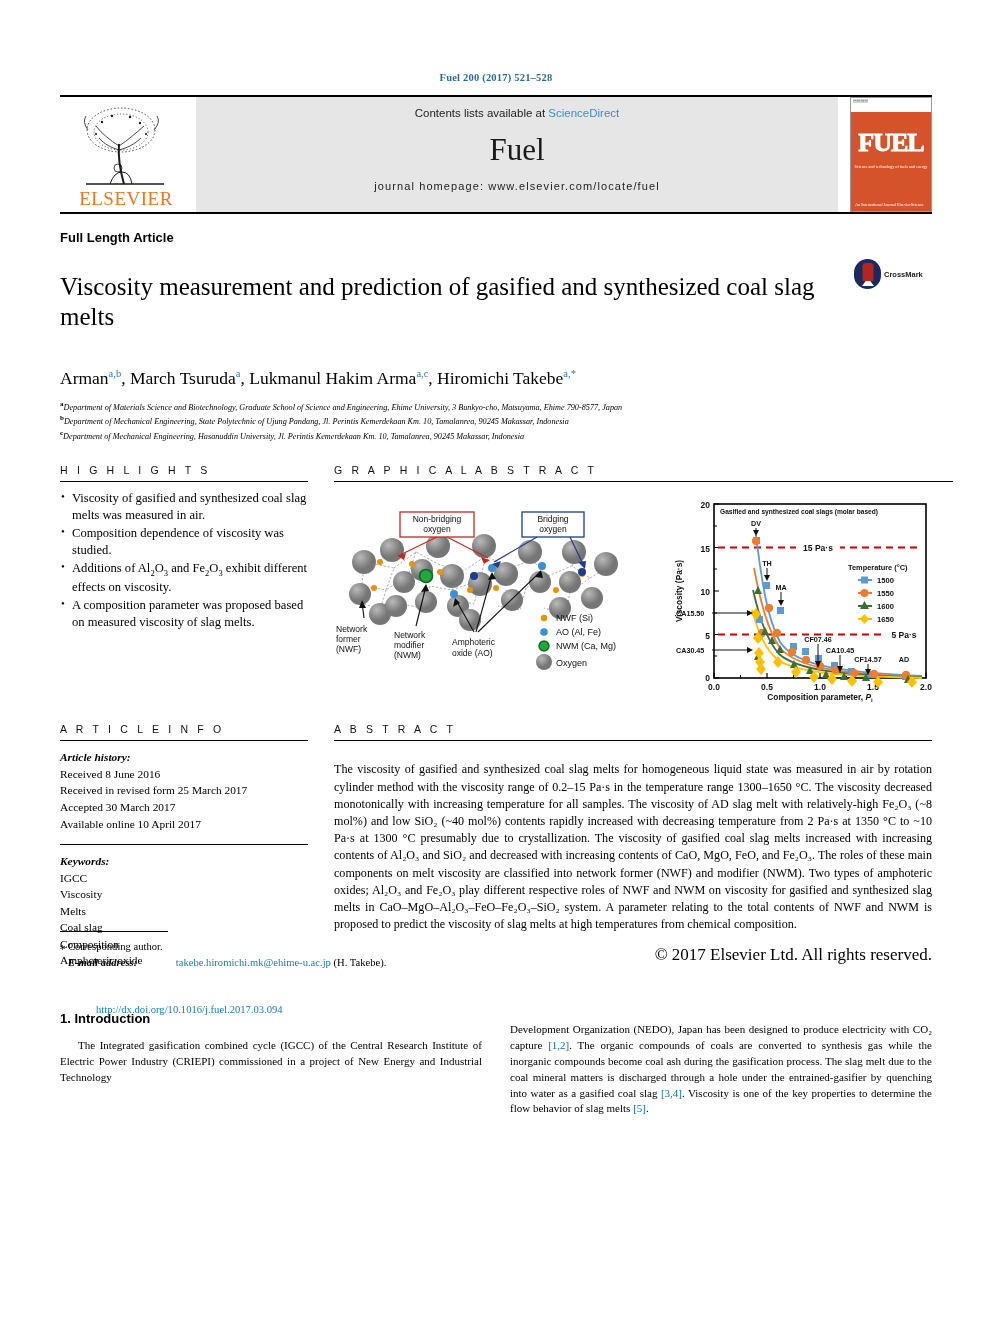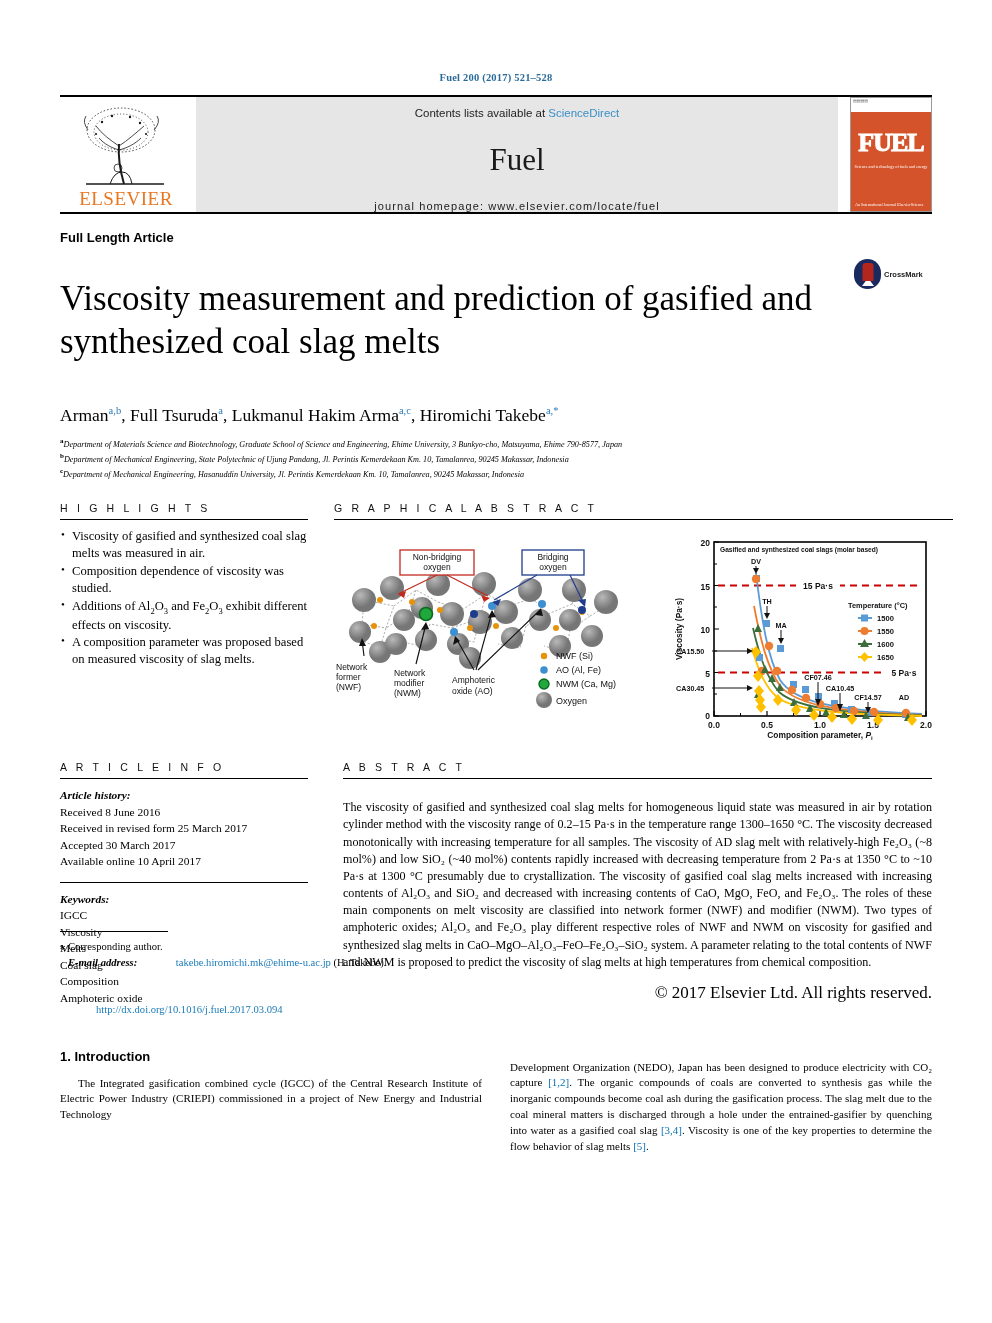--- a/index.html
+++ b/index.html
@@ -22,39 +22,39 @@
   }
 
   
   .masthead-rule { border-top:2px solid #000; margin-top:12px; }
   .masthead { display:flex; align-items:stretch; height:115px; margin-top:0; }
   .elsevier-logo { width:132px; flex:0 0 132px; display:flex; flex-direction:column;
                    align-items:center; justify-content:flex-end; padding-bottom:2px; }
   .elsevier-word { color:#e87722; font-size:19px; letter-spacing:0.5px;
                    font-family:"Liberation Serif", serif; }
   .journal-band { flex:1 1 auto; background:#e6e6e6; display:flex; flex-direction:column;
-                  align-items:center; justify-content:space-between; padding:10px 0 0; margin-left:4px; }
+                  align-items:center; justify-content:space-between; padding:10px 0 20px; margin-left:4px; }
   .contents-line { font-size:11.5px; font-family:"Liberation Sans", sans-serif; color:#222; }
   .contents-line .sd { color:#3a8fc7; }
   .journal-name { font-size:31px; font-family:"Liberation Serif", serif; color:#1a1a1a; }
   .homepage-line { font-size:11px; font-family:"Liberation Sans", sans-serif; letter-spacing:1.1px; color:#222; }
   .cover-thumb { width:82px; flex:0 0 82px; margin-left:12px; background:#d4532a;
                  border:1px solid #999; position:relative; overflow:hidden; }
   .cover-top { height:14px; background:#fff; font-size:4px; color:#555; padding:1px 2px; line-height:3px; }
   .cover-fuel { position:absolute; top:30px; left:0; right:0; text-align:center;
                 font-family:"Liberation Serif", serif; font-size:26px; color:#fff;
                 -webkit-text-stroke:1px #fff; letter-spacing:-1px; font-weight:700; }
   .cover-sub { position:absolute; top:66px; left:0; right:0; text-align:center; font-size:4.2px; color:#fff; }
   .cover-bot { position:absolute; bottom:4px; left:4px; font-size:4.2px; color:#fff; line-height:5px; }
   .masthead-rule-b { border-top:2px solid #000; }
 
   
   .artType { font-family:"Liberation Sans", sans-serif; font-size:13px; font-weight:700; margin-top:16px; }
   .title-row { display:flex; align-items:flex-start; margin-top:10px; }
-  .title { font-family:"Liberation Serif", serif; font-size:35px; line-height:1.22;
+  .title { font-family:"Liberation Serif", serif; font-size:25px; line-height:1.22;
            font-weight:400; flex:1 1 auto; padding-right:10px; }
   .crossmark { flex:0 0 78px; display:flex; align-items:center; gap:3px; padding-top:4px; }
   .cm-badge { width:27px; height:30px; border-radius:50%/45%; background:#1b2a5e; position:relative; }
   .cm-badge::after { content:""; position:absolute; left:50%; top:4px; transform:translateX(-50%);
                      width:11px; height:18px; background:#b3261e; border-radius:3px 3px 0 0; }
   .cm-badge::before { content:""; position:absolute; left:50%; bottom:3px; transform:translateX(-50%);
                       width:0; height:0; border-left:6px solid transparent; border-right:6px solid transparent;
                       border-bottom:8px solid #fff; }
   .cm-text { font-family:"Liberation Sans", sans-serif; font-size:7.5px; font-weight:700; color:#222; }
 
@@ -79,21 +79,21 @@
   ul.hl li { position:relative; padding-left:12px; margin-bottom:1px; }
   ul.hl li::before { content:"\2022"; position:absolute; left:1px; top:-1px; font-size:11px; }
   ul.hl sub { font-size:8.5px; }
 
   
   .ga-fig { display:flex; gap:4px; height:215px; }
   .netdiag { flex:0 0 330px; position:relative; }
   .chartbox { flex:1 1 auto; position:relative; }
 
   
-  .ab-block { display:flex; margin-top:18px; gap:35px; }
+  .ab-block { display:flex; margin-top:18px; gap:26px; }
   .ai-item { font-size:11.4px; line-height:1.45; }
   .ai-label { font-style:italic; font-weight:700; }
   .kw { font-size:11.4px; line-height:1.45; }
   .abstract-text { font-size:12.1px; line-height:1.42; text-align:justify; }
   .copyline { text-align:right; font-size:17px; margin-top:12px; }
 
   
   .body-cols { display:flex; gap:28px; margin-top:42px; }
   .bcol { flex:1 1 50%; }
   .h2 { font-family:"Liberation Sans", sans-serif; font-size:13px; font-weight:700; margin-bottom:12px; }
@@ -165,21 +165,21 @@
   <div class="title-row">
     <h1 class="title">Viscosity measurement and prediction of gasified and synthesized coal slag melts</h1>
     <div class="crossmark">
       <div class="cm-badge"></div>
       <div class="cm-text">CrossMark</div>
     </div>
   </div>
 
   <div class="authors">
     <span><span>Arman</span><sup>a,b</sup></span>,
-    <span><span>Full Tsuruda</span><sup>a</sup></span>,
+    <span><span>March Tsuruda</span><sup>a</sup></span>,
     <span><span>Lukmanul Hakim Arma</span><sup>a,c</sup></span>,
     <span><span>Hiromichi Takebe</span><sup>a,*</sup></span>
   </div>
 
   <div class="affil">
     <div><sup>a</sup><span>Department of Materials Science and Biotechnology, Graduate School of Science and Engineering, Ehime University, 3 Bunkyo-cho, Matsuyama, Ehime 790-8577, Japan</span></div>
     <div><sup>b</sup><span>Department of Mechanical Engineering, State Polytechnic of Ujung Pandang, Jl. Perintis Kemerdekaan Km. 10, Tamalanrea, 90245 Makassar, Indonesia</span></div>
     <div><sup>c</sup><span>Department of Mechanical Engineering, Hasanuddin University, Jl. Perintis Kemerdekaan Km. 10, Tamalanrea, 90245 Makassar, Indonesia</span></div>
   </div>
 

